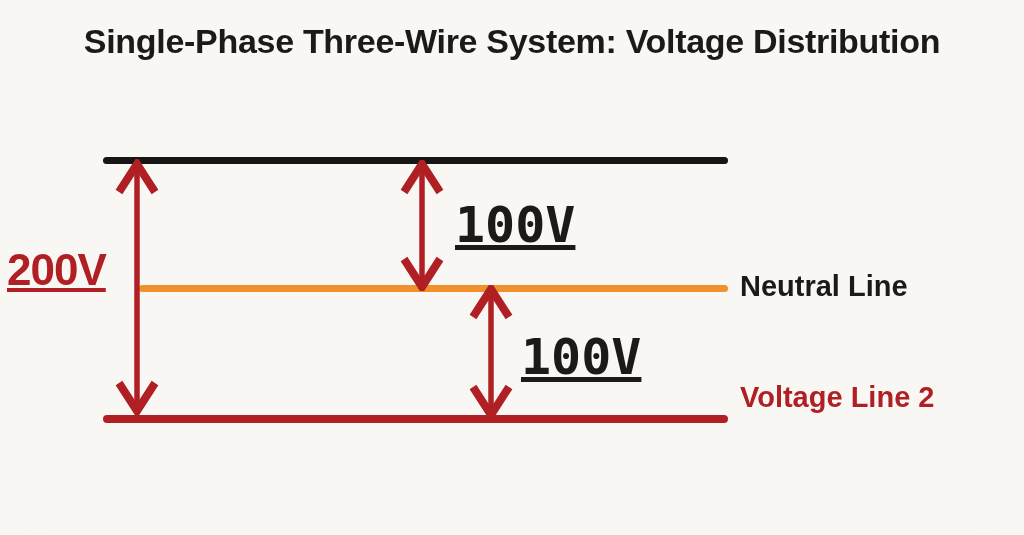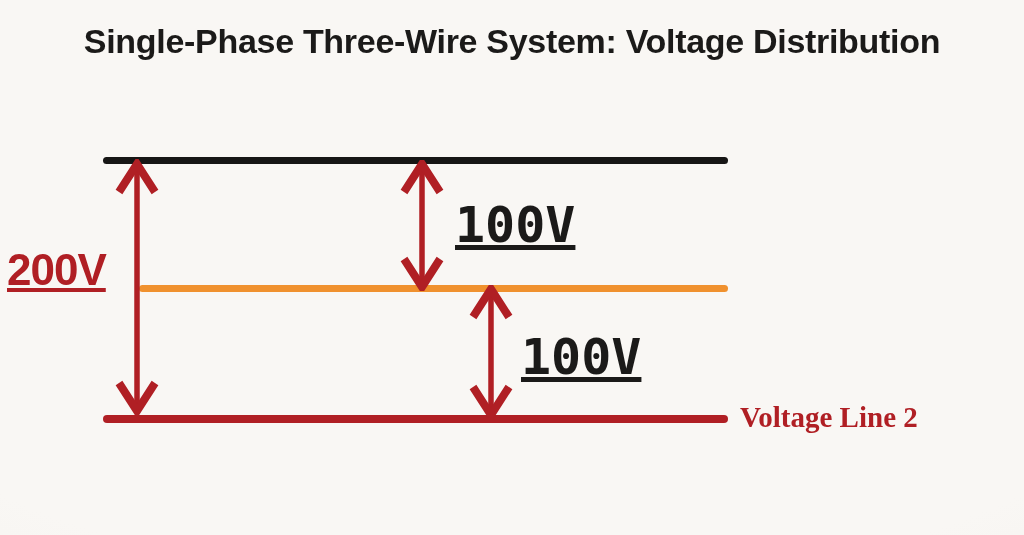--- a/index.html
+++ b/index.html
@@ -42,21 +42,21 @@
   .wire-label {
     position: absolute;
     left: 740px;
     font-size: 29px;
     font-weight: 700;
     color: var(--ink);
     white-space: nowrap;
   }
   .wire-label.lv1 { top: 143px; }
   .wire-label.ln  { top: 270px; }
-  .wire-label.lv2 { top: 401px; color: var(--accent-red); font-family: Liberation Serif, serif; }
+  .wire-label.lv2 { top: 381px; color: var(--accent-red); }
   .arrow { position: absolute; }
   .arrow line, .arrow polyline {
     stroke: var(--accent-red);
     fill: none;
   }
   .arrow line { stroke-width: 5.5; }
   .arrow polyline { stroke-width: 8; stroke-linejoin: miter; }
   .arrow-200 { left: 115px; top: 159px; }
   .arrow-100a { left: 400px; top: 160px; }
   .arrow-100b { left: 469px; top: 285px; }
@@ -84,20 +84,21 @@
 <body>
 
 <div class="stage">
 
   <h1 class="title">Single-Phase Three-Wire System: Voltage Distribution</h1>
 
   <div class="wire wire-v1"></div>
   <div class="wire wire-n"></div>
   <div class="wire wire-v2"></div>
 
+  <div class="wire-label ln">Neutral Line</div>
   <div class="wire-label lv2">Voltage Line 2</div>
 
   <svg class="arrow arrow-200" width="44" height="257" viewBox="0 0 44 257">
     <line x1="22" y1="7" x2="22" y2="250"></line>
     <polyline points="4,33 22,5 40,33"></polyline>
     <polyline points="4,224 22,252 40,224"></polyline>
   </svg>
 
   <svg class="arrow arrow-100a" width="44" height="131" viewBox="0 0 44 131">
     <line x1="22" y1="6" x2="22" y2="125"></line>

